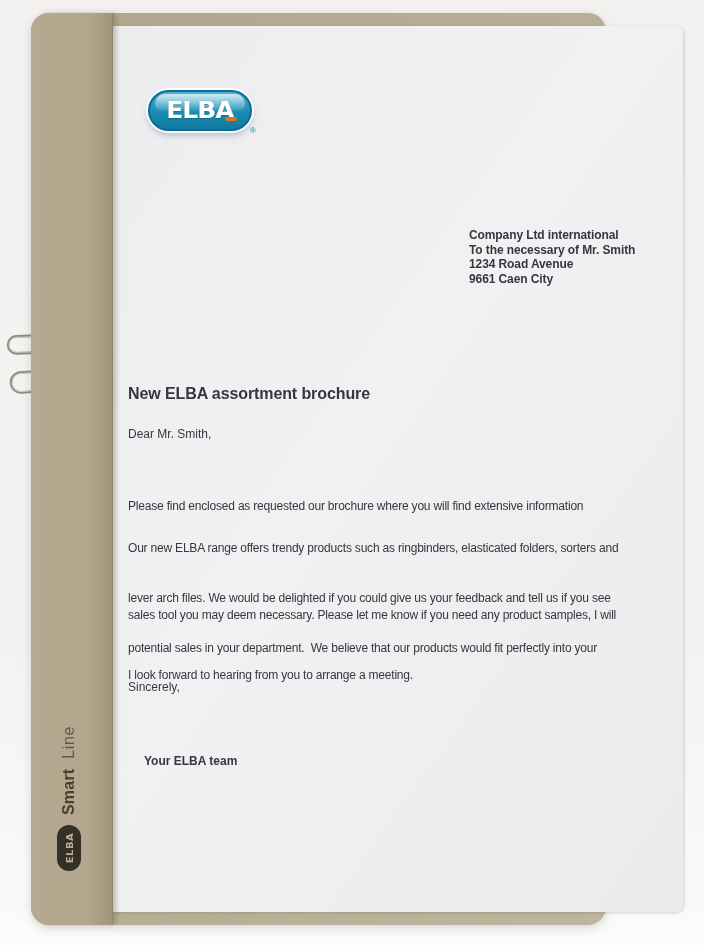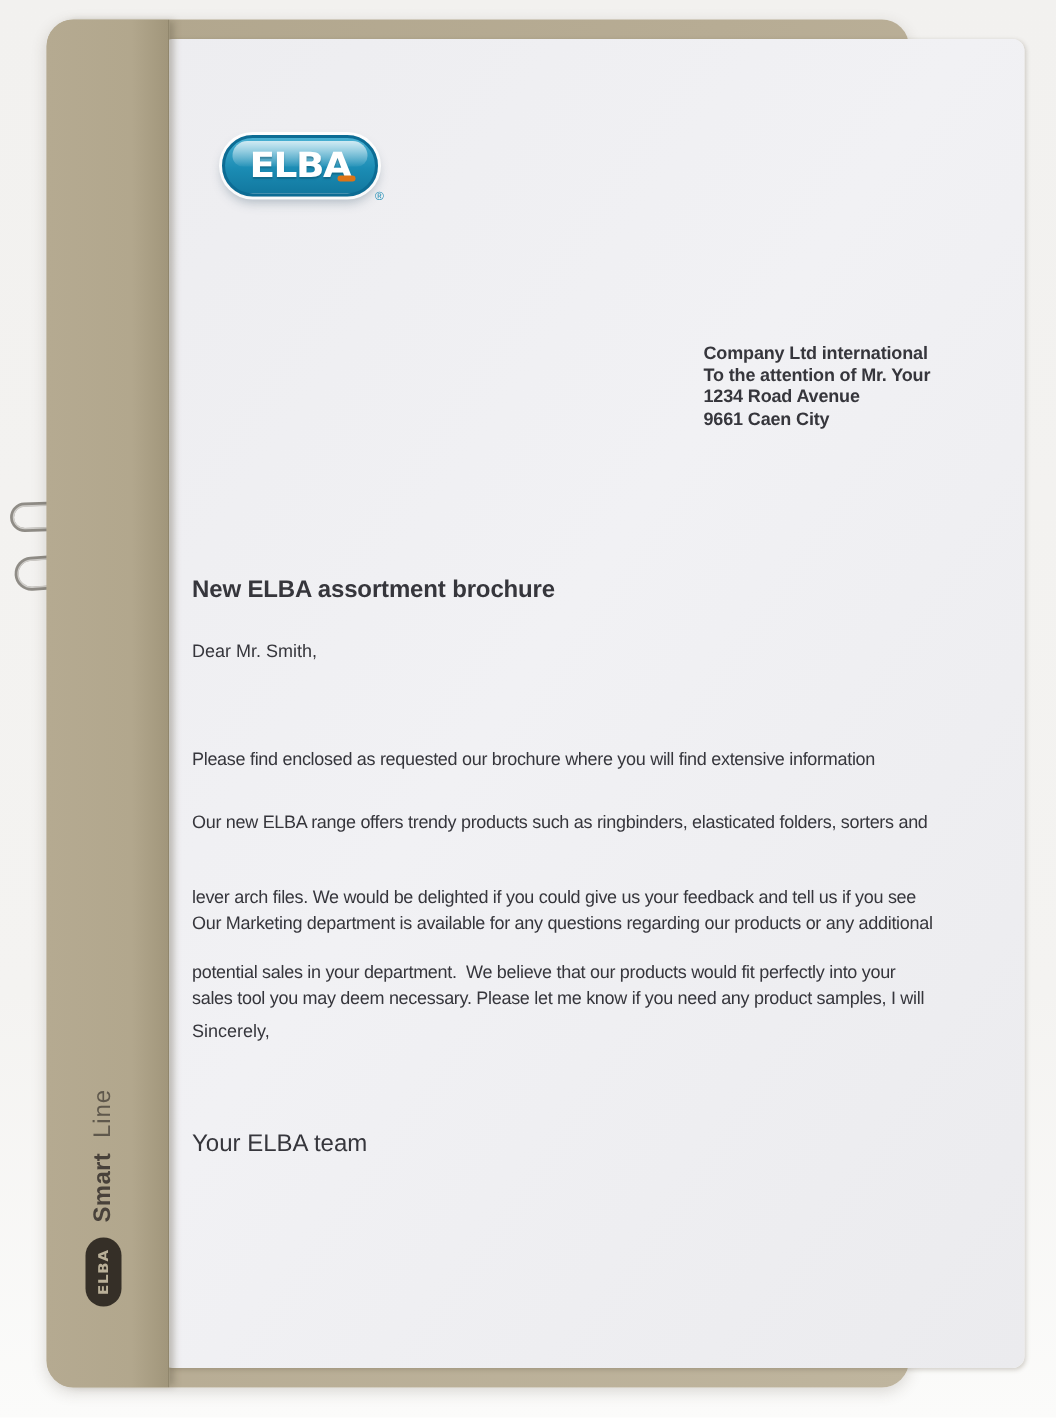--- a/index.html
+++ b/index.html
@@ -79,21 +79,21 @@
   .ink { color: #36363c; }
   .address { position: absolute; left: 330px; top: 202px; font-size: 12px; font-weight: bold; line-height: 14.6px; letter-spacing: -0.1px; margin-left: 32px; }
   .subject  { position: absolute; left: 21px; top: 359px; font-size: 16px; font-weight: bold; letter-spacing: -0.1px; }
   .salutation { position: absolute; left: 21px; top: 401px; font-size: 12px; }
   .para { position: absolute; left: 21px; font-size: 12px; line-height: 16.8px; letter-spacing: -0.2px; white-space: pre; }
   .p1 { top: 438px; }
   .p2 { top: 480px; }
   .p3 { top: 547px; }
   .p4 { top: 607px; }
   .closing   { position: absolute; left: 21px; top: 654px; font-size: 12px; }
-  .signature { position: absolute; left: 21px; top: 728px; font-size: 16px; font-weight: normal; }
+  .signature { position: absolute; left: 37px; top: 728px; font-size: 12px; font-weight: bold; }
 
   
   .spine-brand {
     position: absolute; left: 21px; top: 858px;
     width: 200px; height: 34px;
     transform: rotate(-90deg); transform-origin: 0 0;
     display: flex; align-items: center; gap: 10px;
   }
   .spine-pill {
     width: 46px; height: 24px; border-radius: 12px;
@@ -131,44 +131,46 @@
       <div class="logo">
         <div class="logo-pill">
           <span class="logo-text">ELBA</span>
           <span class="logo-dash"></span>
         </div>
         <span class="logo-reg">®</span>
       </div>
 
       <div class="address ink">
         <div>Company Ltd international</div>
-        <div>To the attention of Mr. Your</div>
+        <div>To the necessary of Mr. Smith</div>
         <div>1234 Road Avenue</div>
         <div>9661 Caen City</div>
       </div>
 
       <div class="subject ink">New ELBA assortment brochure</div>
 
       <div class="salutation ink">Dear Mr. Smith,</div>
 
       <div class="para p1 ink">
         <div>Please find enclosed as requested our brochure where you will find extensive information</div>
       </div>
 
       <div class="para p2 ink">
         <div>Our new ELBA range offers trendy products such as ringbinders, elasticated folders, sorters and</div>
         <div>lever arch files. We would be delighted if you could give us your feedback and tell us if you see</div>
         <div>potential sales in your department.  We believe that our products would fit perfectly into your</div>
       </div>
 
       <div class="para p3 ink">
-        <div>Our Marketing department is available for any questions regarding our products or any additional</div>
         <div>sales tool you may deem necessary. Please let me know if you need any product samples, I will</div>
       </div>
 
+      <div class="para p4 ink">
+        <div>I look forward to hearing from you to arrange a meeting.</div>
+      </div>
 
       <div class="closing ink">Sincerely,</div>
 
       <div class="signature ink">Your ELBA team</div>
 
     </div>
 
     <div class="flap">
       <div class="spine-brand">
         <span class="spine-pill">

